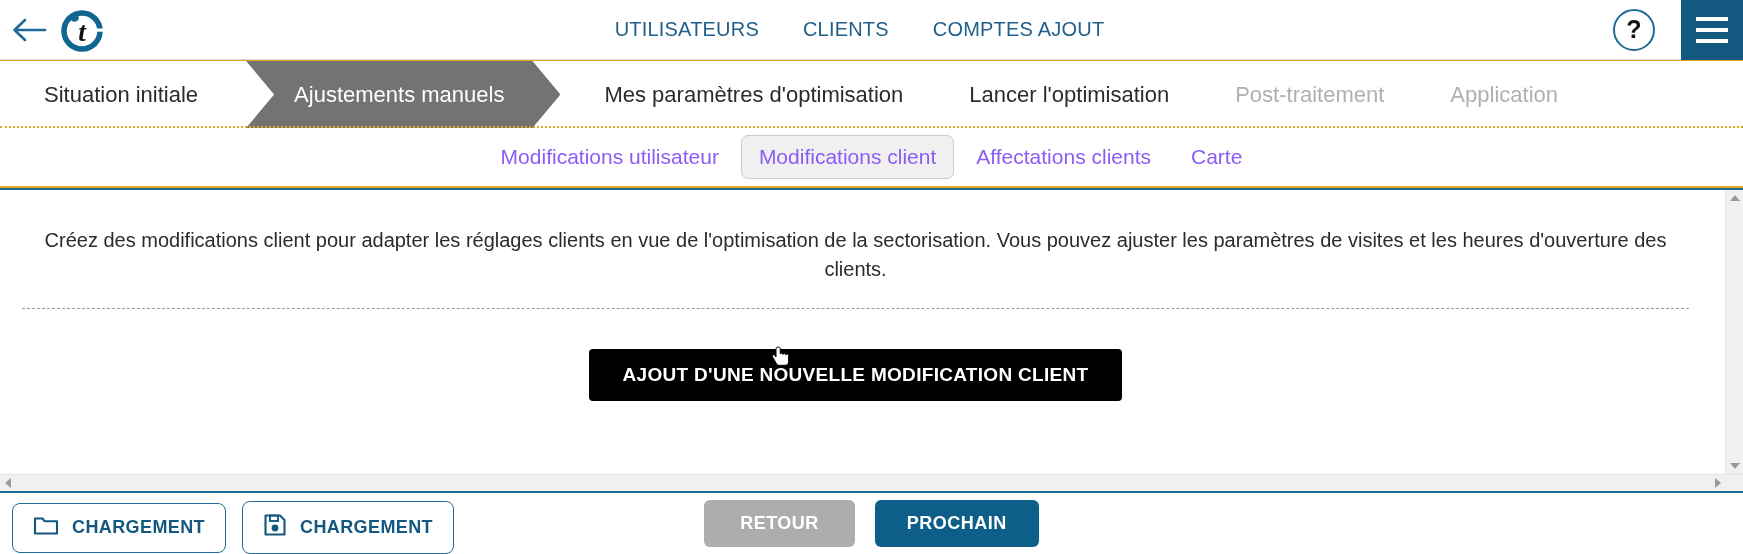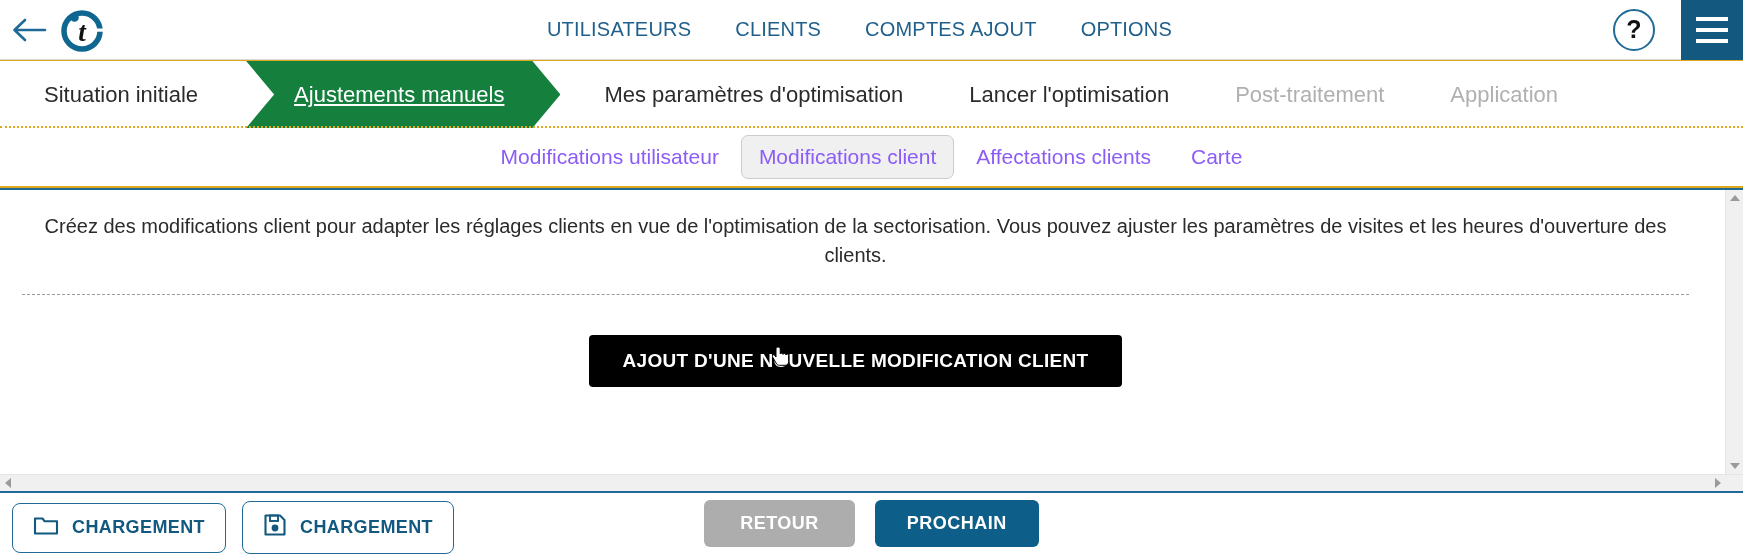--- a/index.html
+++ b/index.html
@@ -139,30 +139,29 @@
     padding: 0 42px 0 0;
     margin-right: 24px;
     cursor: pointer;
     white-space: nowrap;
     position: relative;
   }
   .step:first-child { padding-right: 34px; }
   .step.disabled { color: #b0b0b0; cursor: default; }
 
   .step.active {
-    background: #15803d;
+    background: #737373;
     color: #ffffff;
     padding: 0 34px 0 34px;
     margin-left: -10px;
     margin-right: 44px;
     position: relative;
     clip-path: polygon(0 0, calc(100% - 28px) 0, 100% 50%, calc(100% - 28px) 100%, 0 100%, 28px 50%);
     padding-left: 48px;
     padding-right: 56px;
-    text-decoration: underline;
   }
 
   .stepbar-divider {
     position: absolute;
     left: 0; right: 0; bottom: 0;
     border-bottom: 2px dotted #e0a81f;
   }
 
   
   .subtabs {
@@ -205,21 +204,21 @@
     background: #ffffff;
   }
   .content-body {
     flex: 1 1 auto;
     display: flex;
     min-height: 0;
     position: relative;
   }
   .content-scroll {
     flex: 1 1 auto;
-    padding: 22px 28px 0 14px;
+    padding: 36px 28px 0 14px;
     overflow: hidden;
     min-width: 0;
   }
 
   .desc {
     font-size: 20px;
     line-height: 1.45;
     color: #2b2b2b;
     text-align: center;
     padding: 0 6px;
@@ -399,21 +398,20 @@
         <rect x="36" y="22.5" width="9" height="3.2" fill="#ffffff"></rect>
         <circle cx="16.5" cy="11.5" r="4.3" fill="#0f6690"></circle>
         <text x="24" y="35" text-anchor="middle" font-family="Liberation Serif, serif" font-size="27" font-weight="bold" font-style="italic" fill="#111111">t</text>
       </svg>
     </div>
 
     <nav class="main-nav">
       <div class="nav-item">UTILISATEURS</div>
       <div class="nav-item">CLIENTS</div>
       <div class="nav-item">COMPTES AJOUT</div>
-      <div class="nav-item">OPTIONS</div>
     </nav>
 
     <div class="header-right">
       <div class="help-btn">?</div>
       <div class="burger">
         <span></span>
         <span></span>
         <span></span>
       </div>
     </div>

